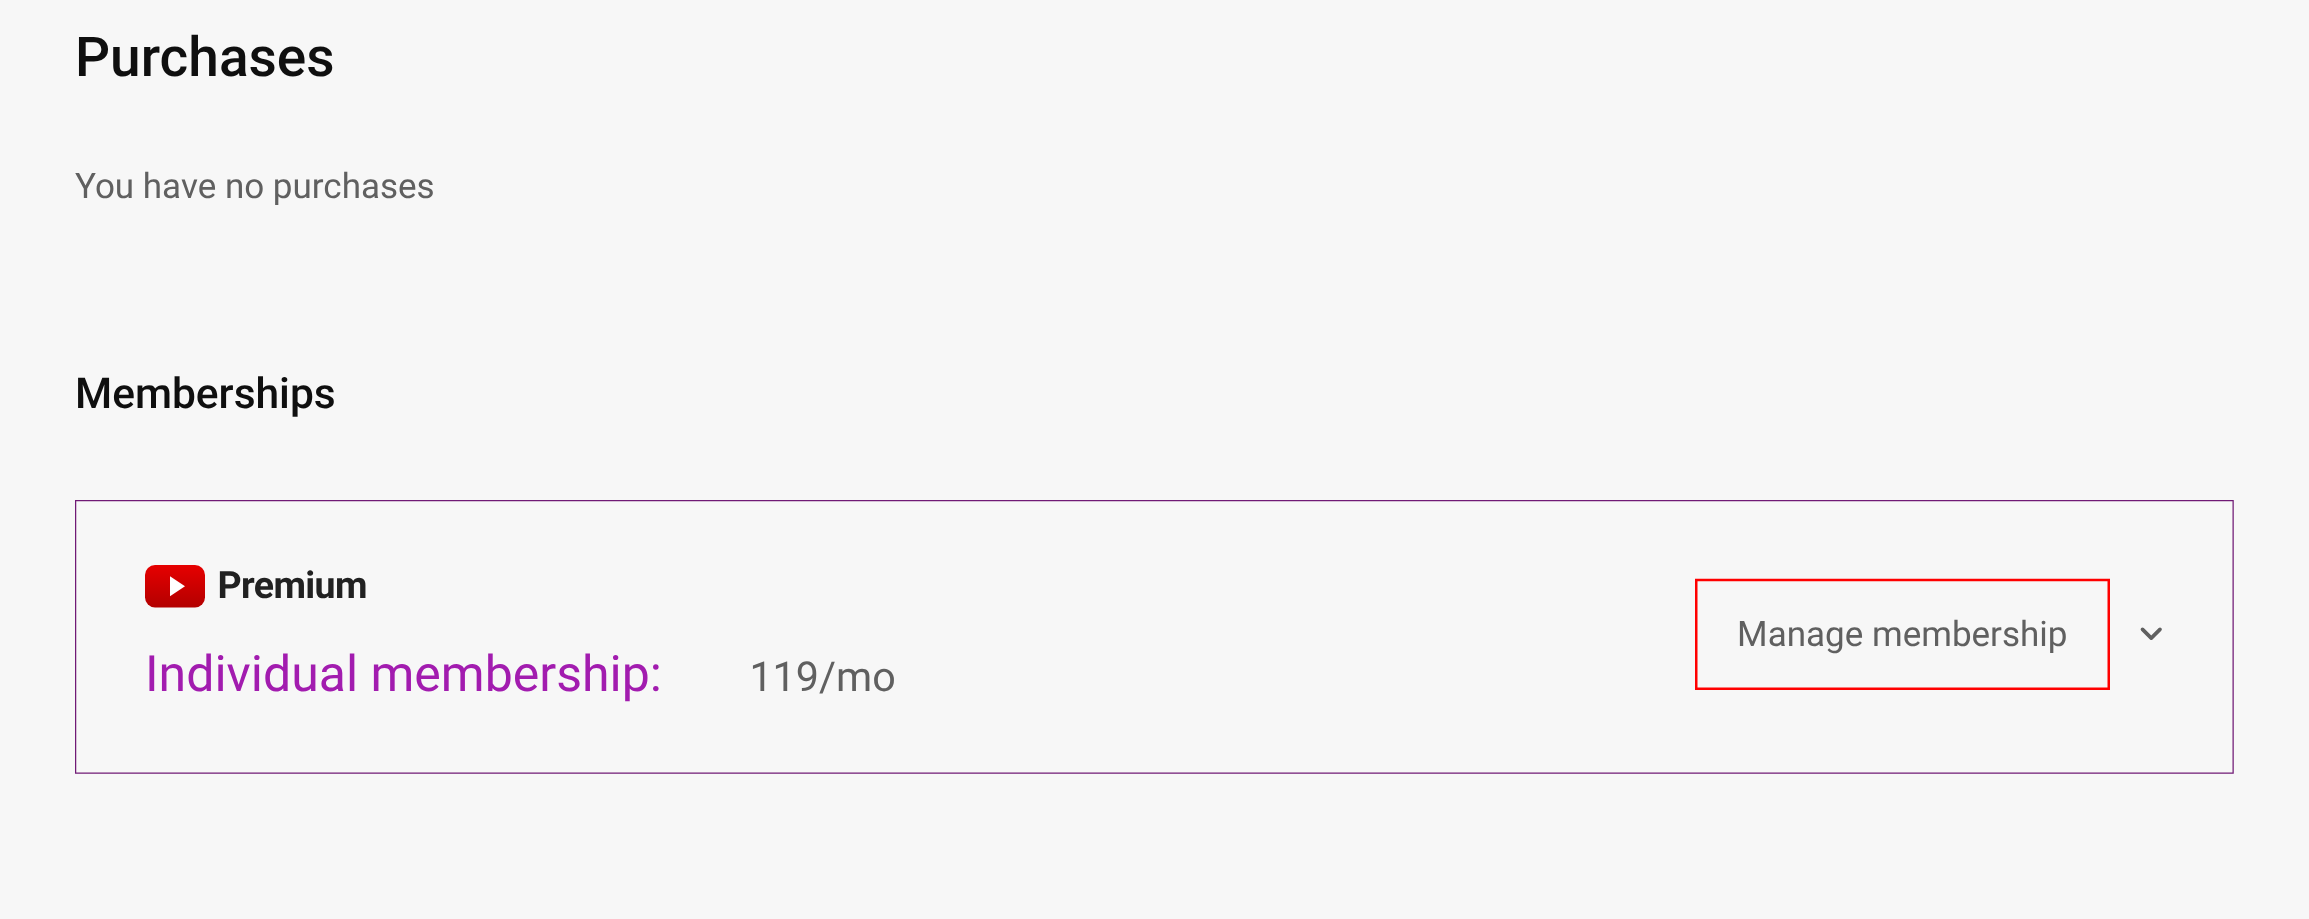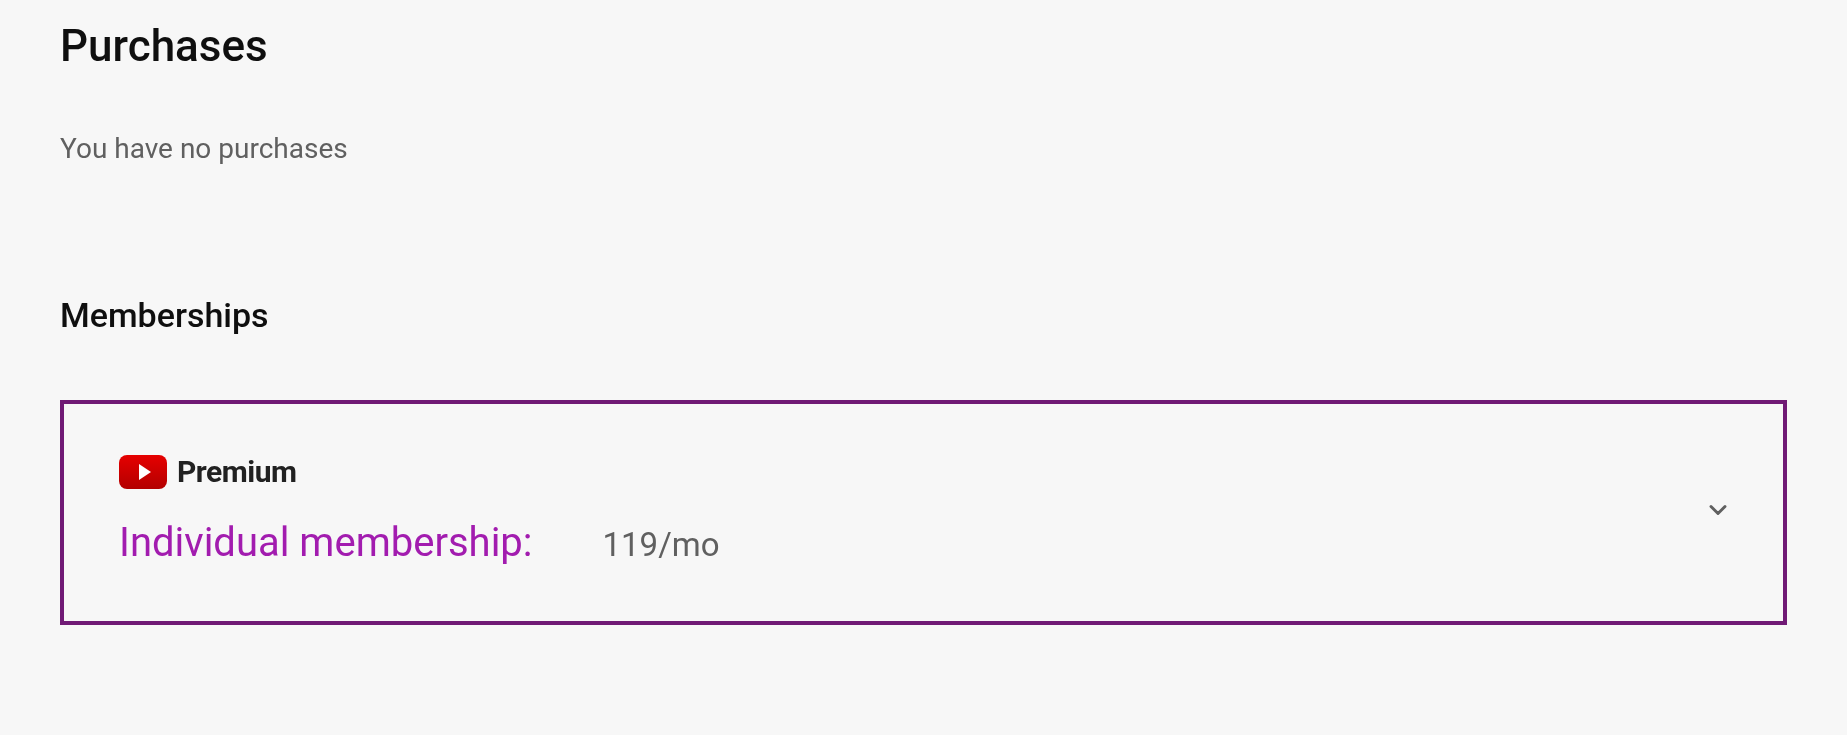--- a/index.html
+++ b/index.html
@@ -27,21 +27,21 @@
       color: #606060;
       margin-bottom: 130px;
     }
     .memberships-title {
       font-size: 34px;
       font-weight: 500;
       color: #0f0f0f;
       margin-bottom: 65px;
     }
     .membership-card {
-      border: 4px solid #701a75;
+      border: 1px solid #701a75;
       background: #f7f7f7;
       padding: 50px 50px 55px 55px;
       display: flex;
       align-items: center;
       justify-content: space-between;
       width: 100%;
     }
     .card-left {
       display: flex;
       flex-direction: column;
@@ -133,20 +133,21 @@
         <span class="yt-icon"></span>
         <span class="premium-text">Premium</span>
       </div>
       <div class="plan-row">
         <span class="plan-label">Individual membership:</span>
         <span class="plan-price">119/mo</span>
       </div>
     </div>
 
     <div class="card-right">
+      <button class="manage-btn">Manage membership</button>
       <span class="chevron">
         <svg width="28" height="28" viewBox="0 0 24 24" fill="none" stroke="#606060" stroke-width="2.5" stroke-linecap="round" stroke-linejoin="round">
           <polyline points="6 9 12 15 18 9"></polyline>
         </svg>
       </span>
     </div>
   </div>
 </section>
 
 </body></html>

